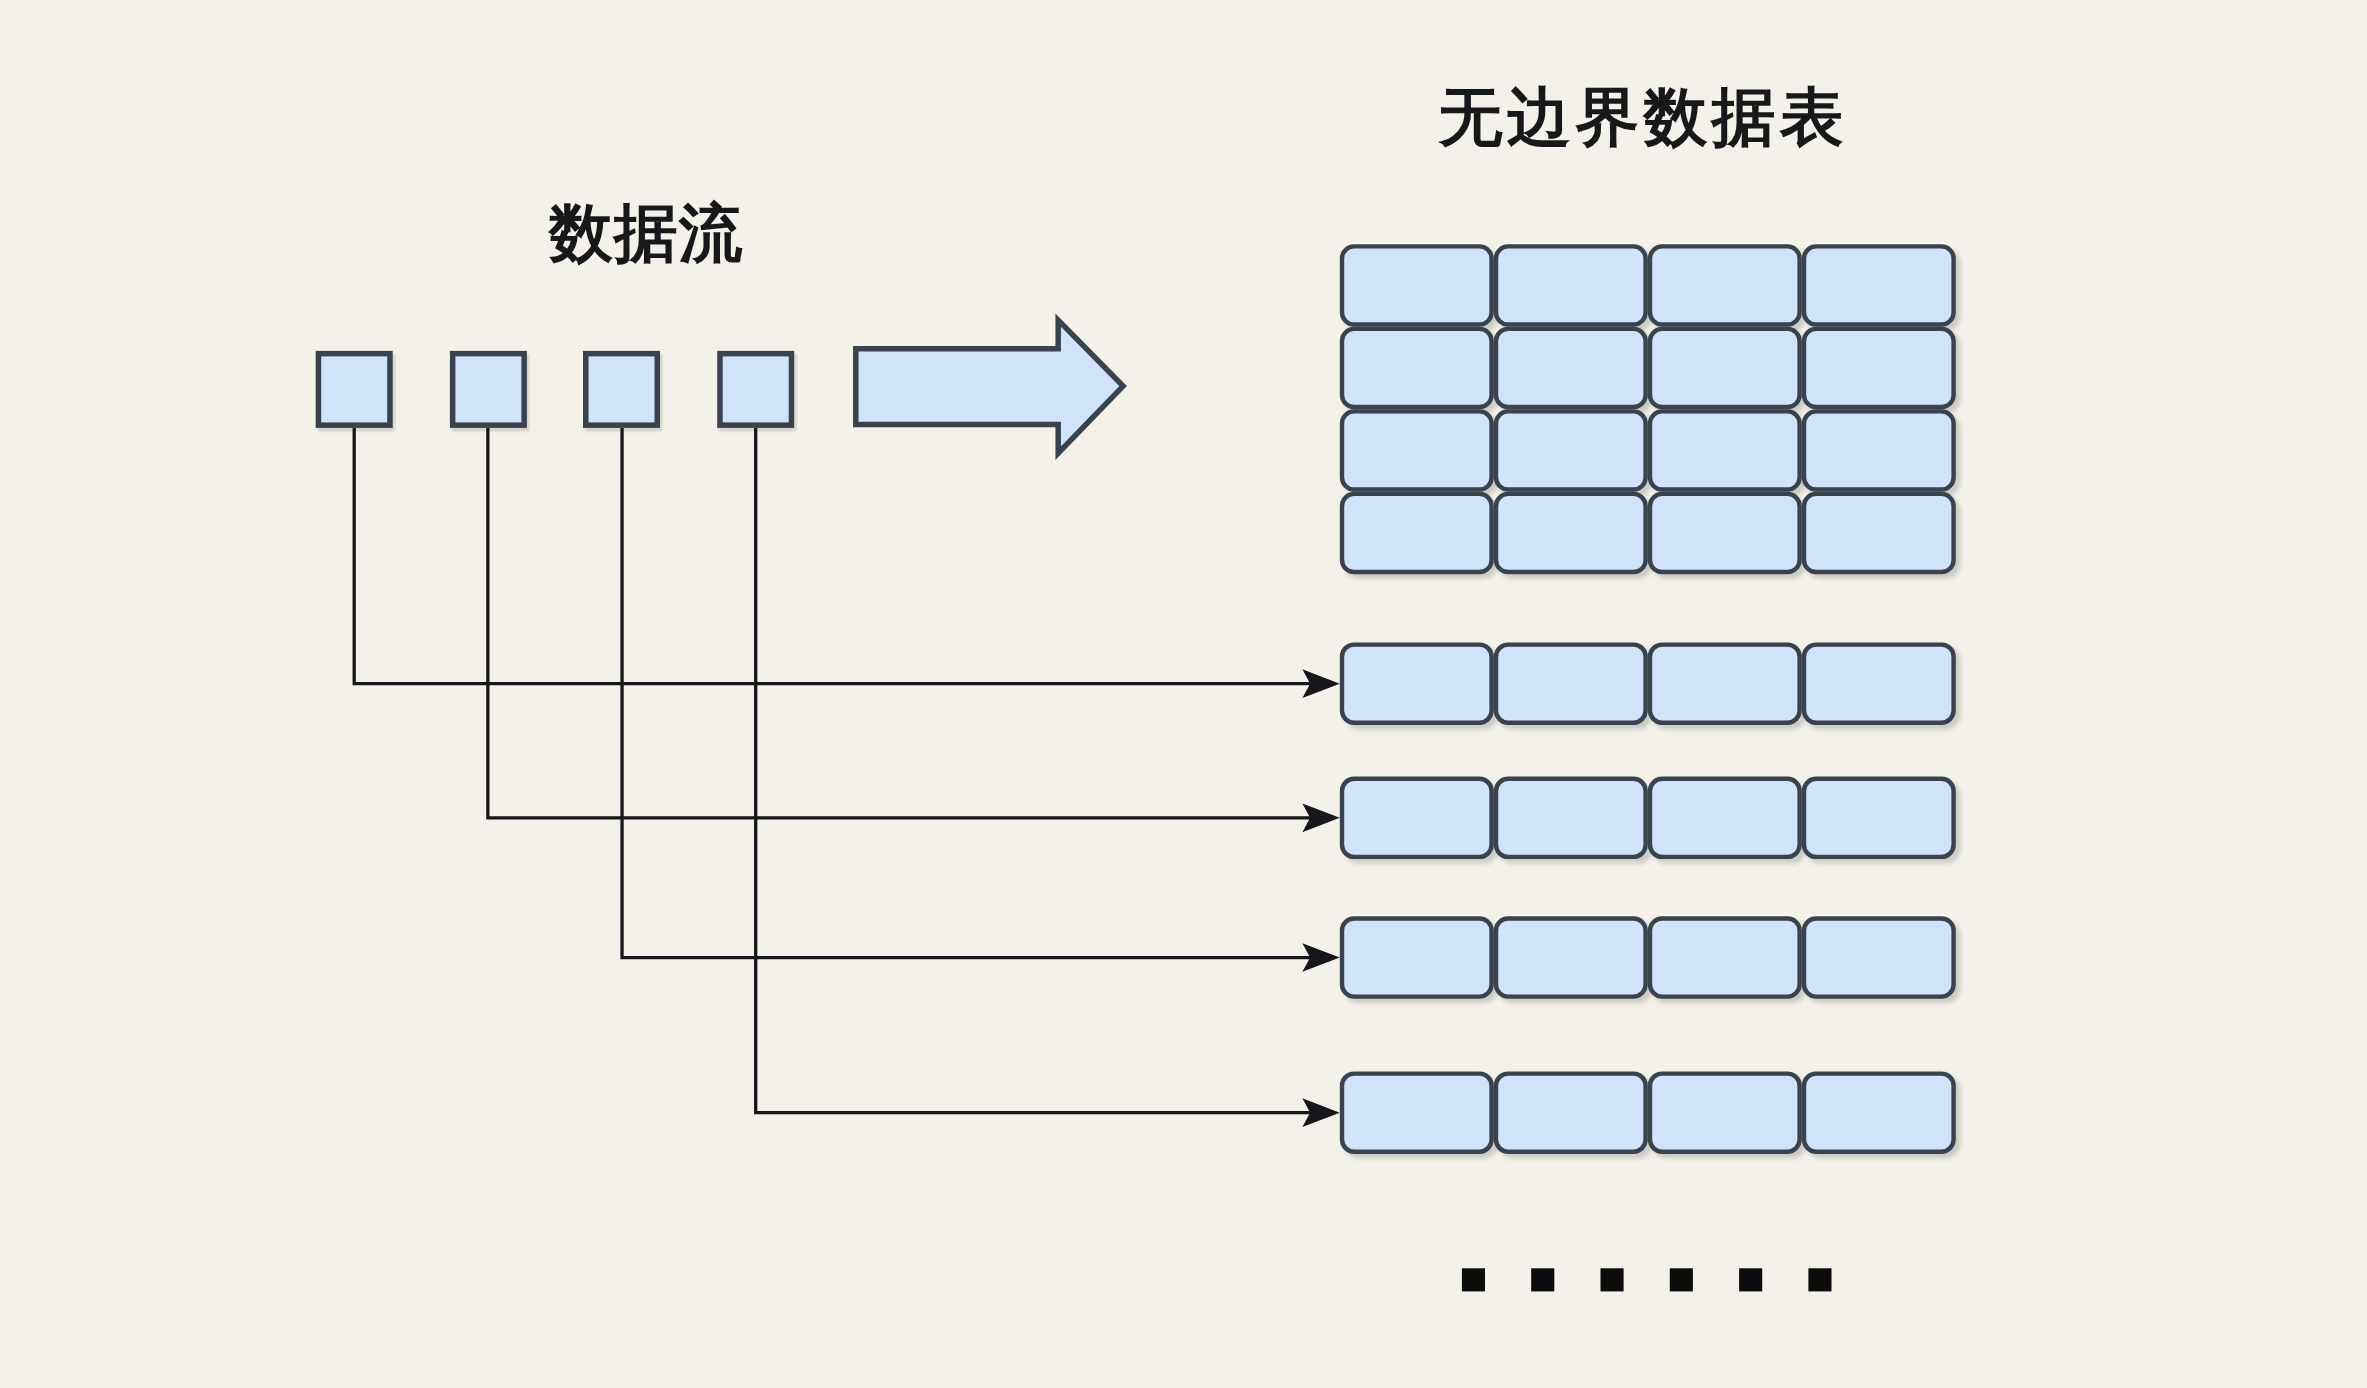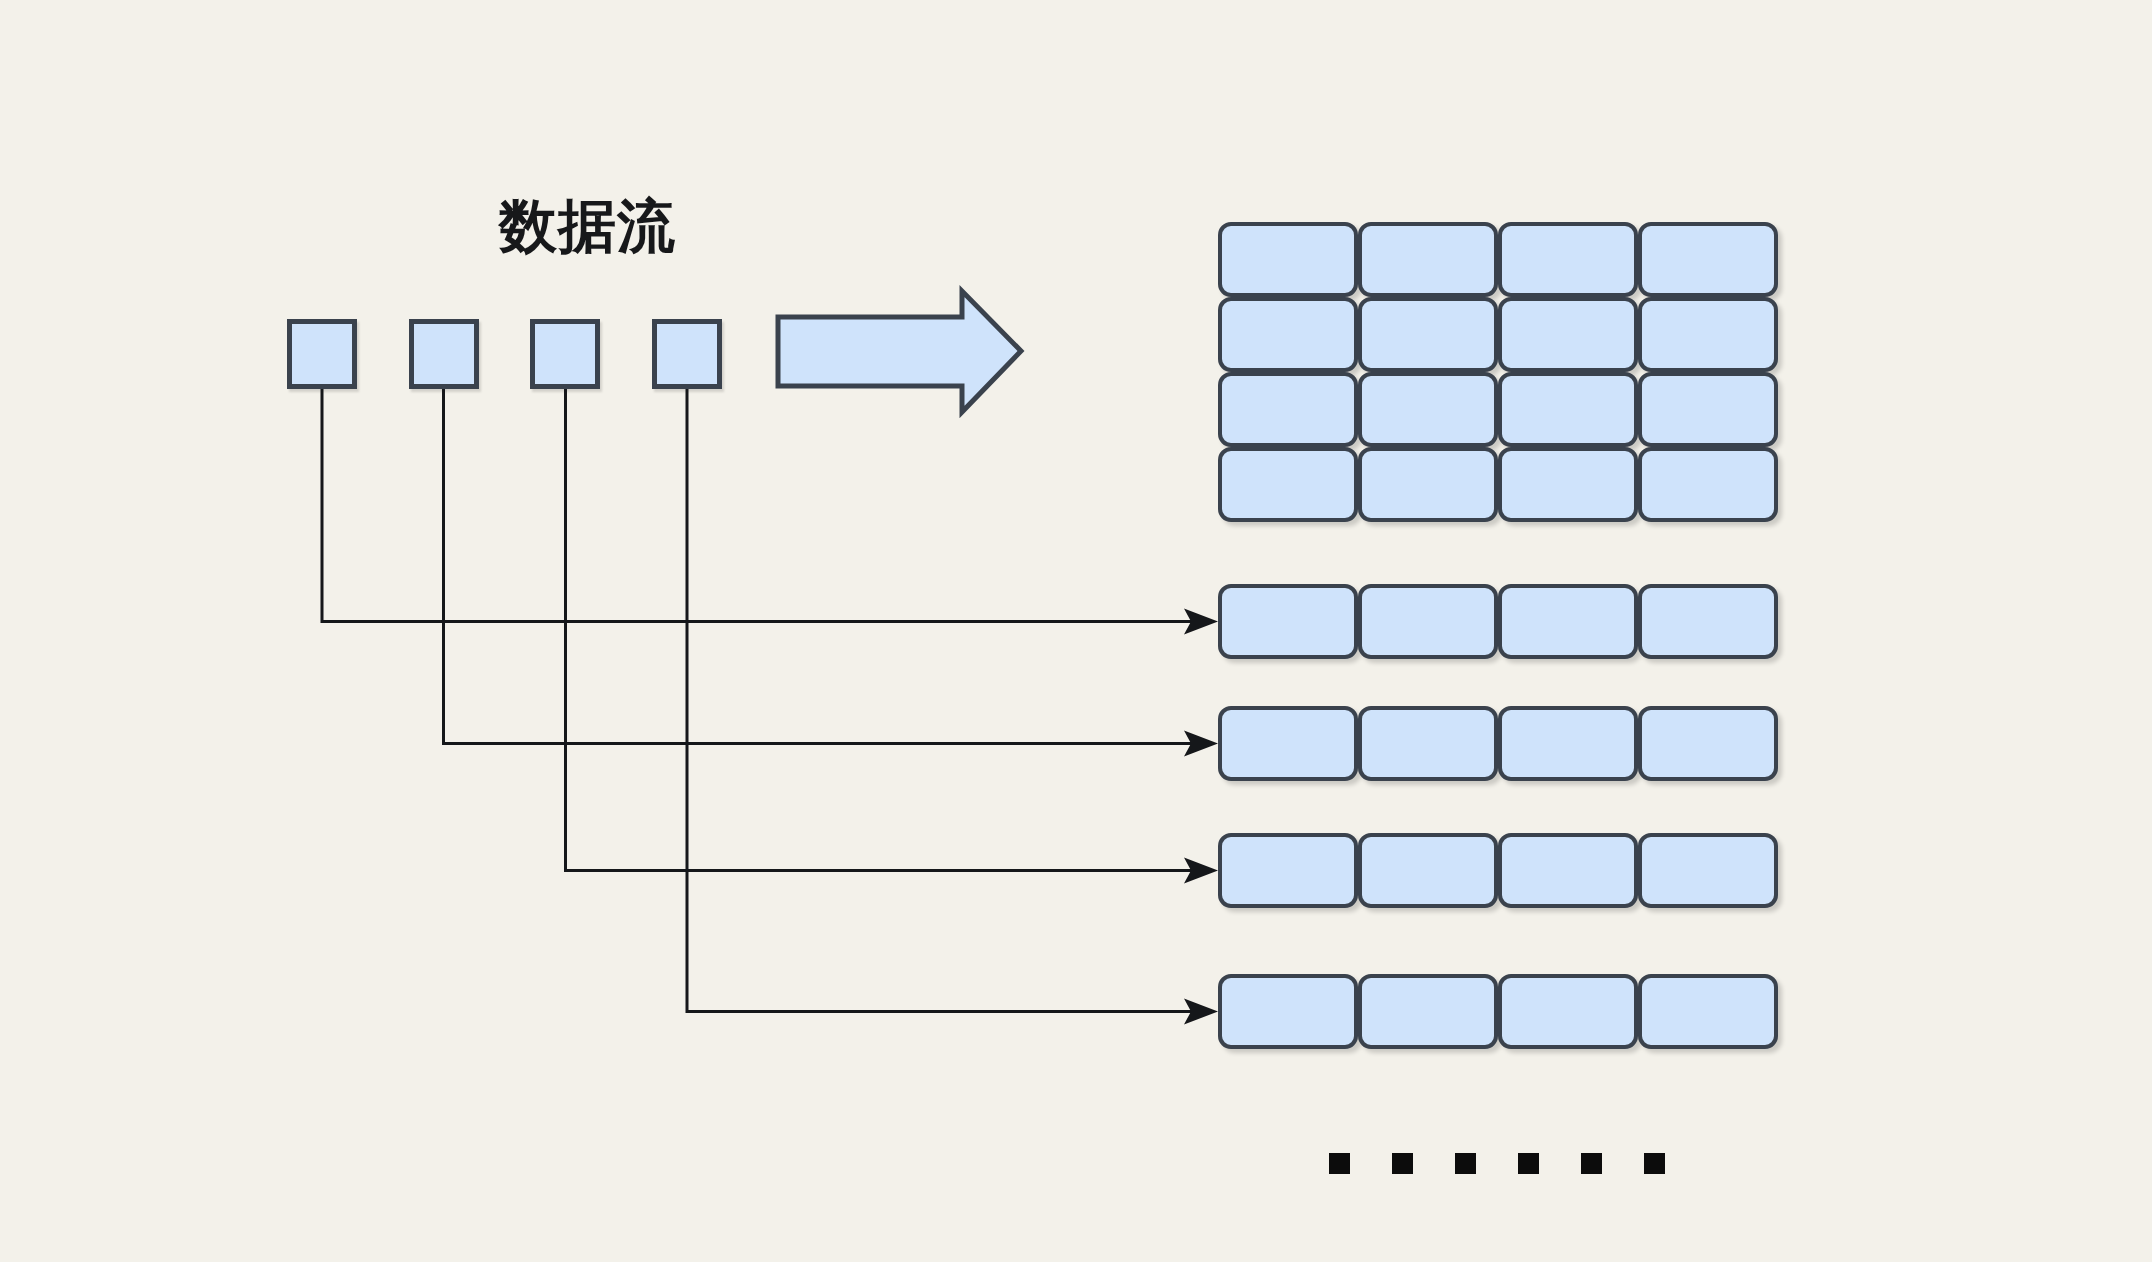--- a/index.html
+++ b/index.html
@@ -13,21 +13,21 @@
   .canvas { position: absolute; inset: 0; }
 
   .title {
     position: absolute;
     color: var(--title-text, #17181a);
     font-weight: 600;
     font-size: 58px;
     line-height: 1;
     white-space: nowrap;
   }
-  #stream-title { left: 499px; top: 197px; letter-spacing: 1px; }
+  #stream-title { left: 499px; top: 184px; letter-spacing: 1px; }
   #table-title  { left: 1308px; top: 78px; letter-spacing: 4px; }
 
   
   .squares {
     position: absolute;
     left: 287px; top: 319px;
     width: 435px; height: 70px;
     display: flex; justify-content: space-between;
   }
   .sq {
@@ -71,20 +71,21 @@
   }
   .dot { width: 21px; height: 21px; background: var(--dot, #0c0c0c); }
 </style>
 </head>
 <body>
 
 <div class="canvas">
 
   <div id="stream-title" class="title">数据流</div>
 
+  <div id="table-title" class="title">无边界数据表</div>
 
   <div class="squares">
       <div class="sq"></div>
       <div class="sq"></div>
       <div class="sq"></div>
       <div class="sq"></div>
     </div>
 
   <svg class="layer" width="2152" height="1262" viewBox="0 0 2152 1262">
     <g filter="none">

